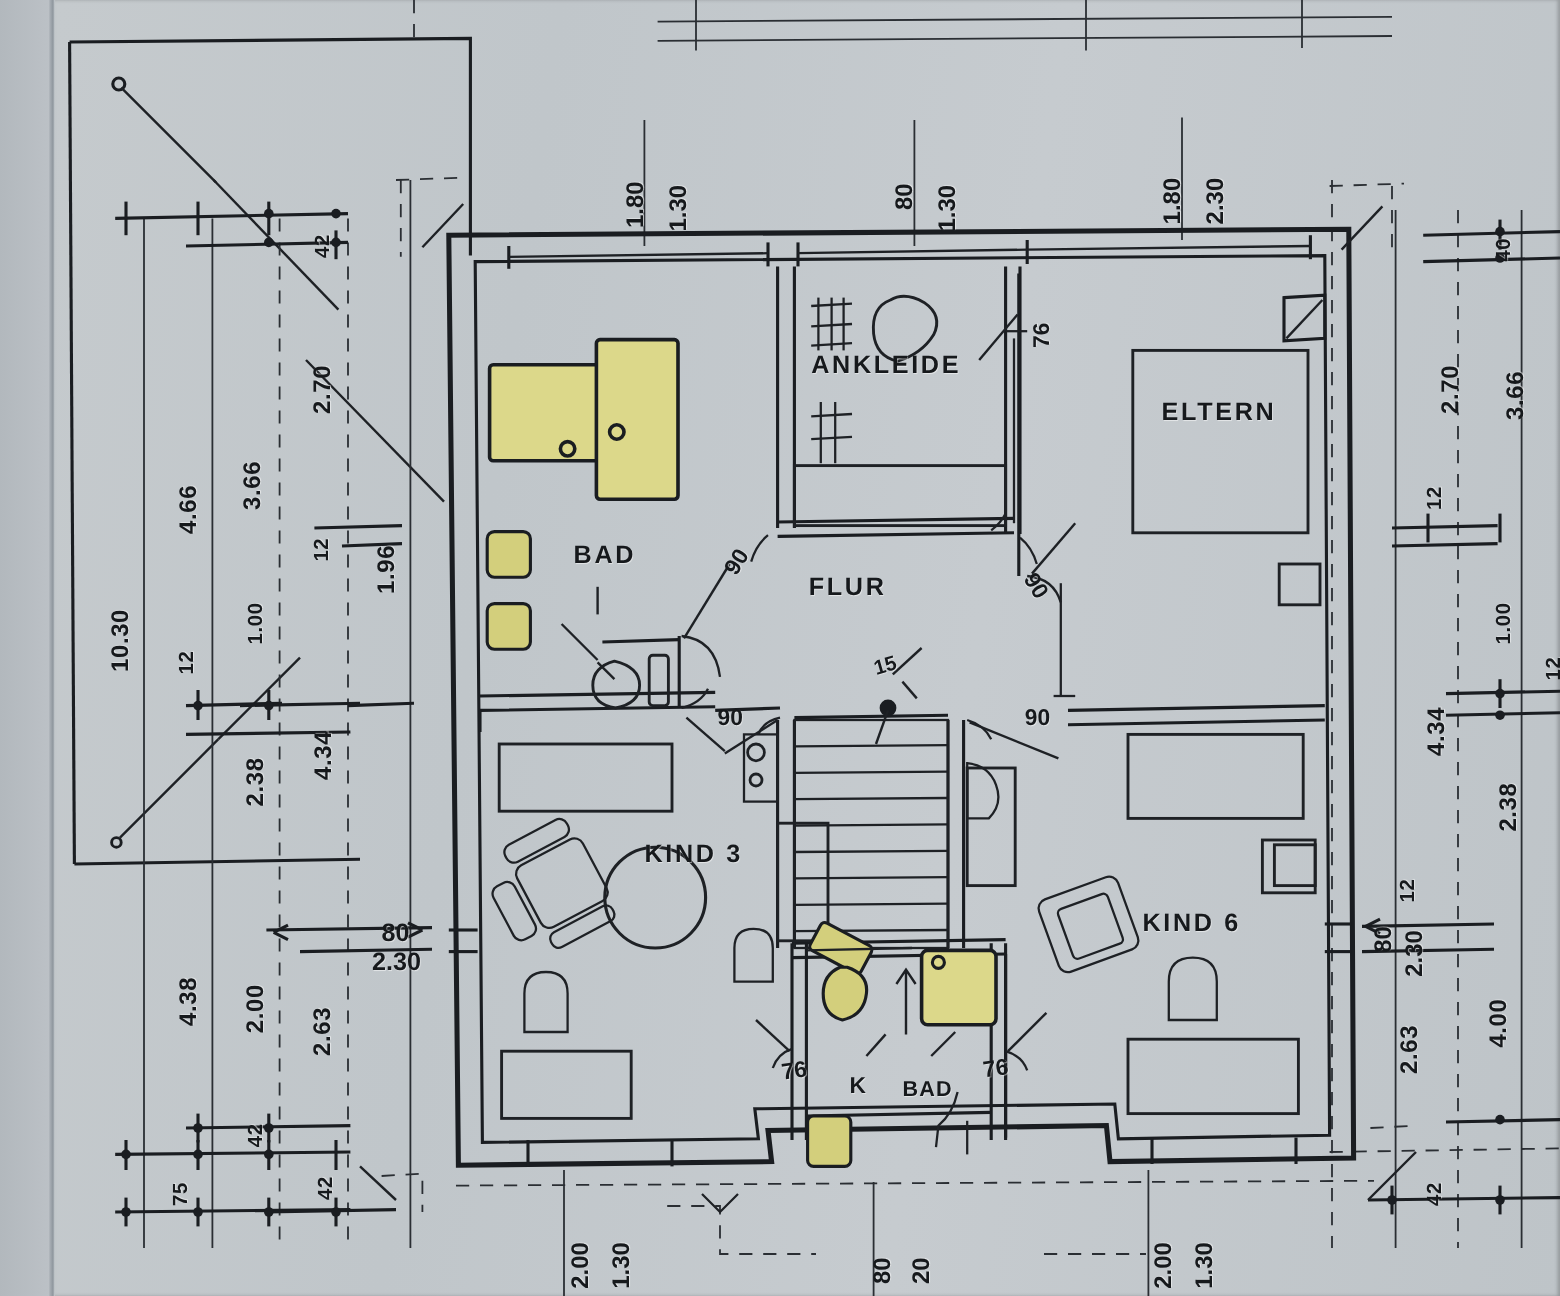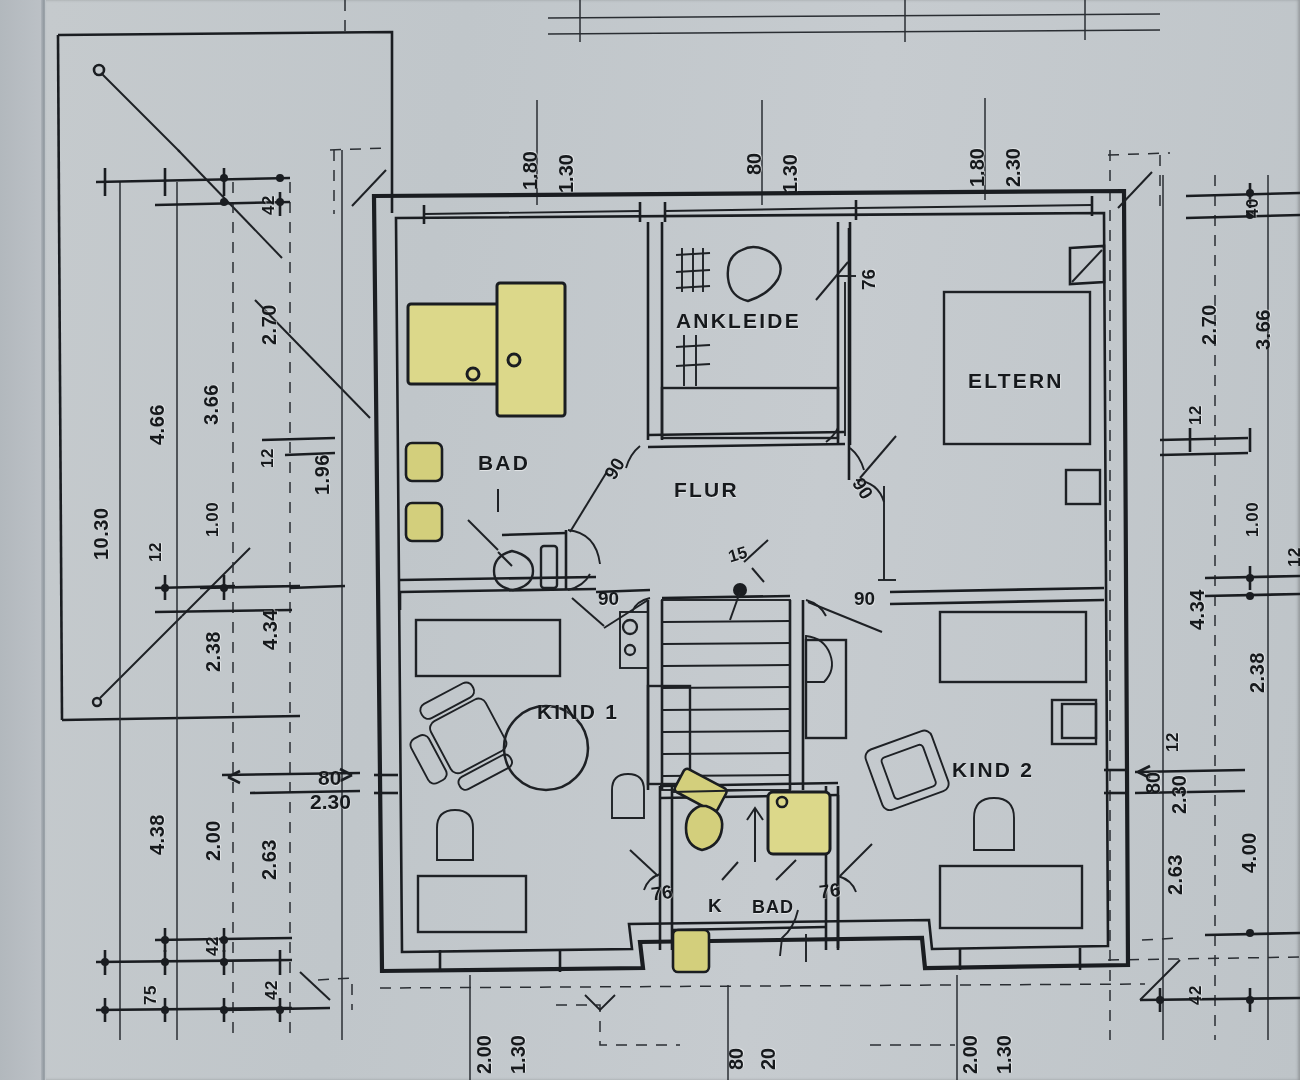--- a/index.html
+++ b/index.html
@@ -408,25 +408,25 @@
       <line class="ld" x1="1118" y1="208" x2="1152" y2="172"></line>
       <line class="ld" x1="352" y1="206" x2="386" y2="170"></line>
       <path class="gd" d="M318 980 L352 978 L352 1010"></path>
       <path class="gd" d="M1142 940 L1180 938"></path>
       <line class="ld" x1="1140" y1="1000" x2="1180" y2="960"></line>
       <line class="ld" x1="330" y1="1000" x2="300" y2="972"></line>
     </g>
   </svg>
 
   <div class="lbl room" style="left:478px;top:451px;">BAD</div>
-  <div class="lbl room" style="left:676px;top:309px;">ANKLEIDE</div>
-  <div class="lbl room" style="left:968px;top:369px;">ELTERN</div>
+  <div class="lbl room" style="left:676px;top:293px;">ANKLEIDE</div>
+  <div class="lbl room" style="left:968px;top:332px;">ELTERN</div>
   <div class="lbl room" style="left:674px;top:478px;">FLUR</div>
-  <div class="lbl room" style="left:537px;top:700px;">KIND 1</div>
-  <div class="lbl room" style="left:952px;top:758px;">KIND 2</div>
+  <div class="lbl room" style="left:537px;top:700px;">KIND 3</div>
+  <div class="lbl room" style="left:952px;top:758px;">KIND 6</div>
   <div class="lbl room" style="left:708px;top:895px;font-size:19px;">K</div>
   <div class="lbl room" style="left:752px;top:897px;font-size:18px;letter-spacing:1px;">BAD</div>
 
   <div class="frac" style="left:498px;top:105px;width:78px;">
     <span class="lbl rot90" style="position:absolute;left:22px;top:85px;font-size:20px;">1.80</span>
     <span class="lbl rot90" style="position:absolute;left:58px;top:88px;font-size:20px;">1.30</span>
   </div>
   <div class="frac" style="left:722px;top:105px;width:78px;">
     <span class="lbl rot90" style="position:absolute;left:22px;top:70px;font-size:20px;">80</span>
     <span class="lbl rot90" style="position:absolute;left:58px;top:88px;font-size:20px;">1.30</span>

